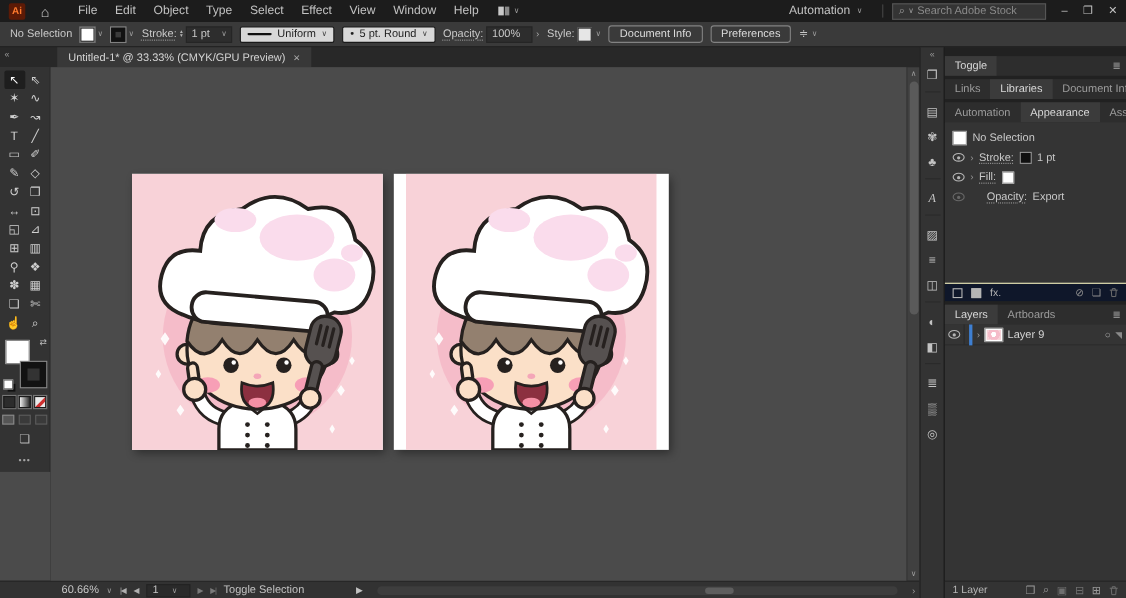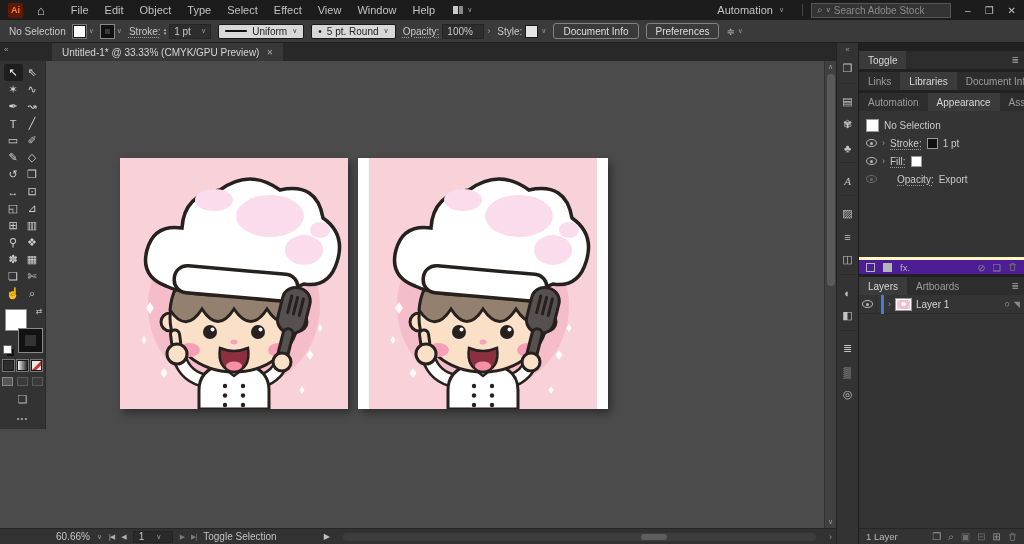--- a/index.html
+++ b/index.html
@@ -111,21 +111,21 @@
 .gap3{height:3px;flex:0 0 3px;background:#212121}
 .apanel{height:146px;flex:0 0 146px;background:#343434;padding-top:5px;color:#c9c9c9}
 .arow{height:18px;display:flex;align-items:center;gap:5px;padding-left:7px}
 .sw13{width:13px;height:13px;background:#fff;border:1px solid #9a9a9a}
 .sw11{width:11px;height:11px;border:1px solid #9a9a9a;background:#fff}
 .sw11.black{background:#101010}
 .eye{width:11px;height:8px;border:1px solid #b5b5b5;border-radius:50%;position:relative;display:inline-block;flex:0 0 11px}
 .eye::after{content:"";position:absolute;width:3px;height:3px;border-radius:50%;background:#b5b5b5;left:3px;top:1.5px}
 .eye.dim{opacity:.4}
 .rchev{color:#9a9a9a;font-size:9px}
-.afoot{height:17px;flex:0 0 17px;background:#4c1d95;border-top:3px solid #fef9c3;display:flex;align-items:center;gap:8px;padding:0 7px;color:#b5b5b5;font-size:9.5px}
+.afoot{height:17px;flex:0 0 17px;background:#0f172a;border-top:1px solid #fef9c3;display:flex;align-items:center;gap:8px;padding:0 7px;color:#b5b5b5;font-size:9.5px}
 .afoot .right{margin-left:auto;display:flex;gap:7px;color:#8b8b8b;align-items:center}
 .sqo{width:9px;height:9px;border:1px solid #b5b5b5;display:inline-block}
 .sqf{width:9px;height:9px;border:1px solid #b5b5b5;background:#b5b5b5;display:inline-block}
 .lpanel{flex:1;background:#343434;min-height:0}
 .lrow{height:19px;display:flex;align-items:center;gap:4px;padding-right:4px;border-bottom:1px solid #2c2c2c}
 .eyecol{width:18px;display:flex;justify-content:center;border-right:1px solid #2a2a2a;align-self:stretch;align-items:center}
 .lbar{width:3px;height:19px;background:#3e7fd2}
 .lthumb{width:17px;height:13px;background:#fff;border:1px solid #999;position:relative;overflow:hidden}
 .lthumb::after{content:"";position:absolute;inset:1px;background:radial-gradient(circle at 50% 45%,#fff 0 28%,#f5bcc9 29% 66%,#f8d2d8 67%)}
 .lname{color:#d6d6d6}
@@ -486,21 +486,21 @@
         <span class="pmenu">≣</span>
       </div>
       <div class="lpanel">
         <div class="lrow">
           <span class="eyecol">
               <span class="eye"></span>
             </span>
           <span class="lbar"></span>
           <span class="rchev">›</span>
           <span class="lthumb"></span>
-          <span class="lname">Layer 1</span>
+          <span class="lname">Layer 9</span>
           <span class="ltarget">○</span>
           <span class="lcorner">◥</span>
         </div>
       </div>
       <div class="dockfoot">
         <span>1 Layer</span>
         <span class="ficons">
           <span>❐</span>
           <span>⌕</span>
           <span class="dim">▣</span>

